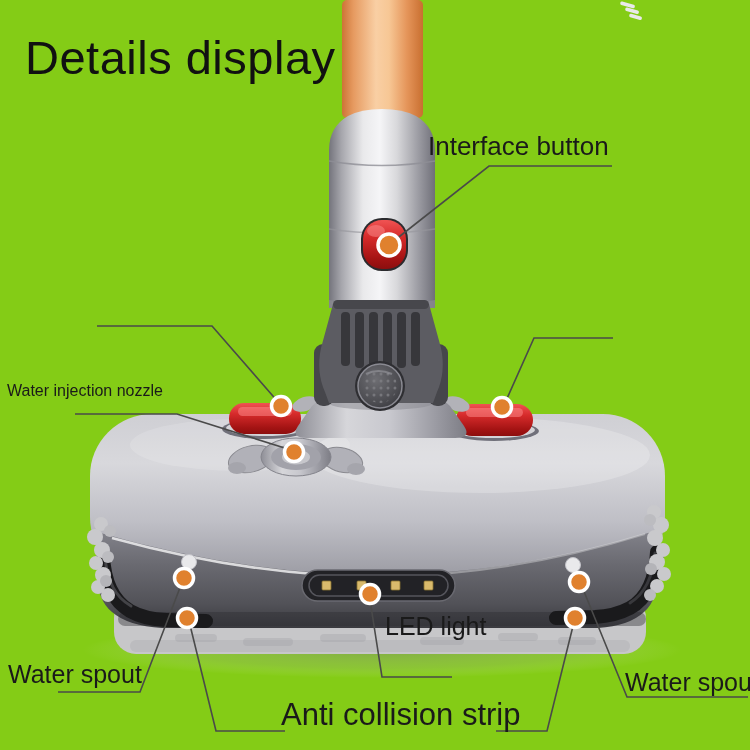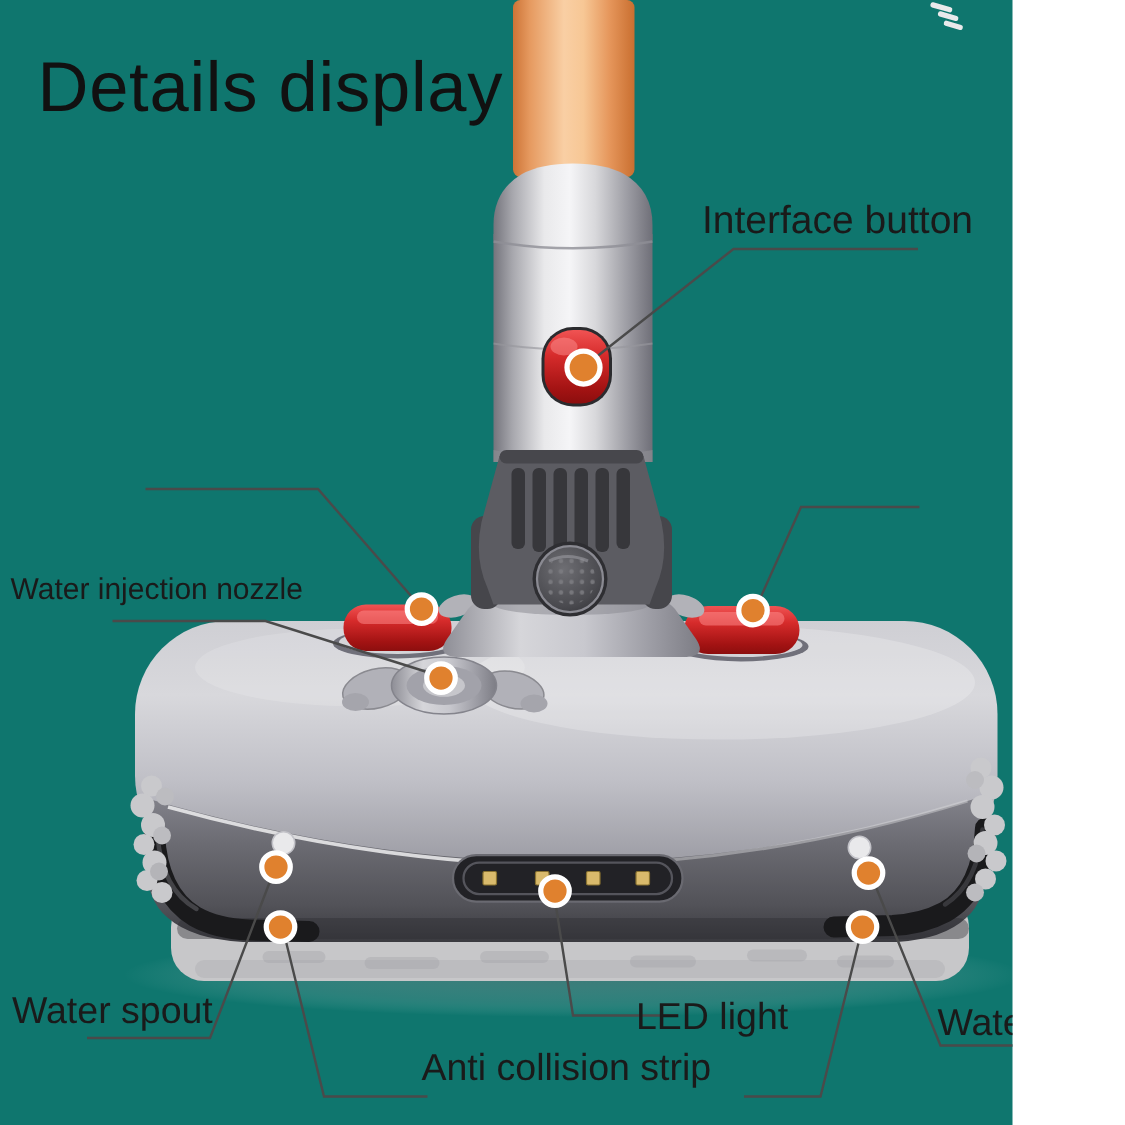--- a/index.html
+++ b/index.html
@@ -1,17 +1,17 @@
 <!DOCTYPE html>
 <html><head>
 <meta charset="utf-8">
 <style>
   html,body{margin:0;padding:0;background:#fff;}
   .stage{
-    position:relative;width:675px;height:750px;background:#0f766e;overflow:hidden;
+    position:relative;width:750px;height:750px;background:#84cc16;overflow:hidden;
     font-family:"Liberation Sans",sans-serif;
   }
   .stage svg{position:absolute;left:0;top:0;width:750px;height:750px;}
   .title{
     position:absolute;left:25px;top:30px;margin:0;
     font-size:47px;font-weight:400;color:#111;letter-spacing:0.5px;
     font-family:"Liberation Sans",sans-serif;white-space:nowrap;
   }
   .label{
     position:absolute;font-size:26px;color:#1a1a1a;white-space:nowrap;line-height:1.05;
@@ -251,19 +251,19 @@
       <circle cx="184" cy="578" r="9.5"></circle>
       <circle cx="187" cy="618" r="9.5"></circle>
       <circle cx="370" cy="594" r="9.5"></circle>
       <circle cx="579" cy="582" r="9.5"></circle>
       <circle cx="575" cy="618" r="9.5"></circle>
     </g>
   </svg>
 
   <h1 class="title">Details display</h1>
 
-  <div class="label" style="left:468px;top:133px;text-align:right;">Interface button</div>
-  <div class="label" style="left:7px;top:383px;font-size:20px;">Water injection nozzle</div>
-  <div class="label" style="left:385px;top:665px;font-size:25px;margin-left:39px;">LED light</div>
-  <div class="label" style="left:281px;top:699px;font-size:25px;">Anti collision strip</div>
+  <div class="label" style="left:428px;top:133px;text-align:right;">Interface button</div>
+  <div class="label" style="left:7px;top:383px;font-size:16px;">Water injection nozzle</div>
+  <div class="label" style="left:385px;top:613px;font-size:25px;">LED light</div>
+  <div class="label" style="left:281px;top:699px;font-size:31px;">Anti collision strip</div>
   <div class="label" style="left:8px;top:661px;font-size:25px;">Water spout</div>
   <div class="label" style="left:625px;top:669px;font-size:25px;">Water spout</div>
 </div>
 
 </body></html>

